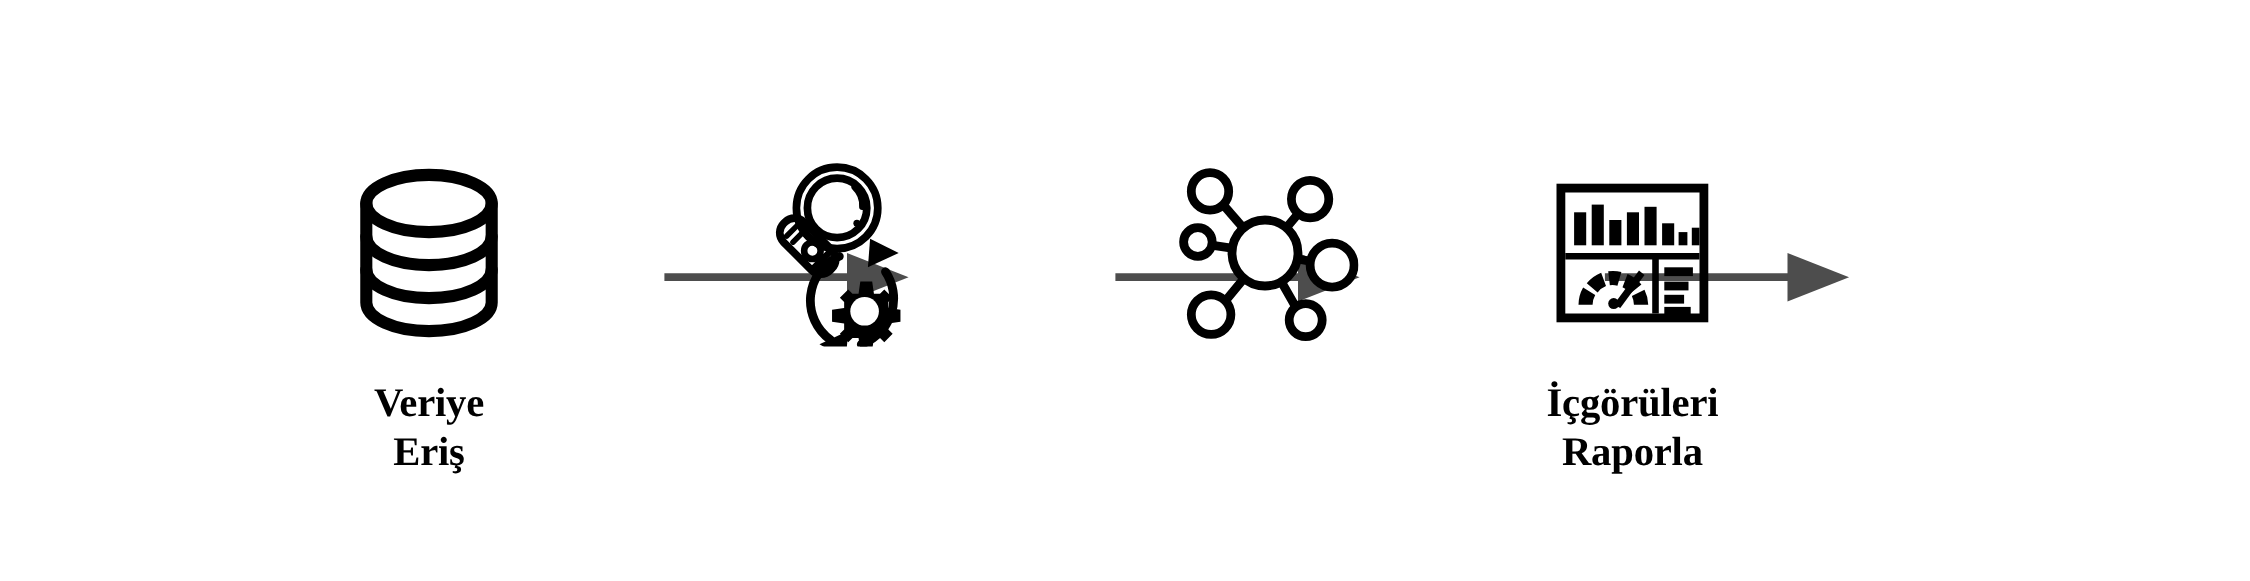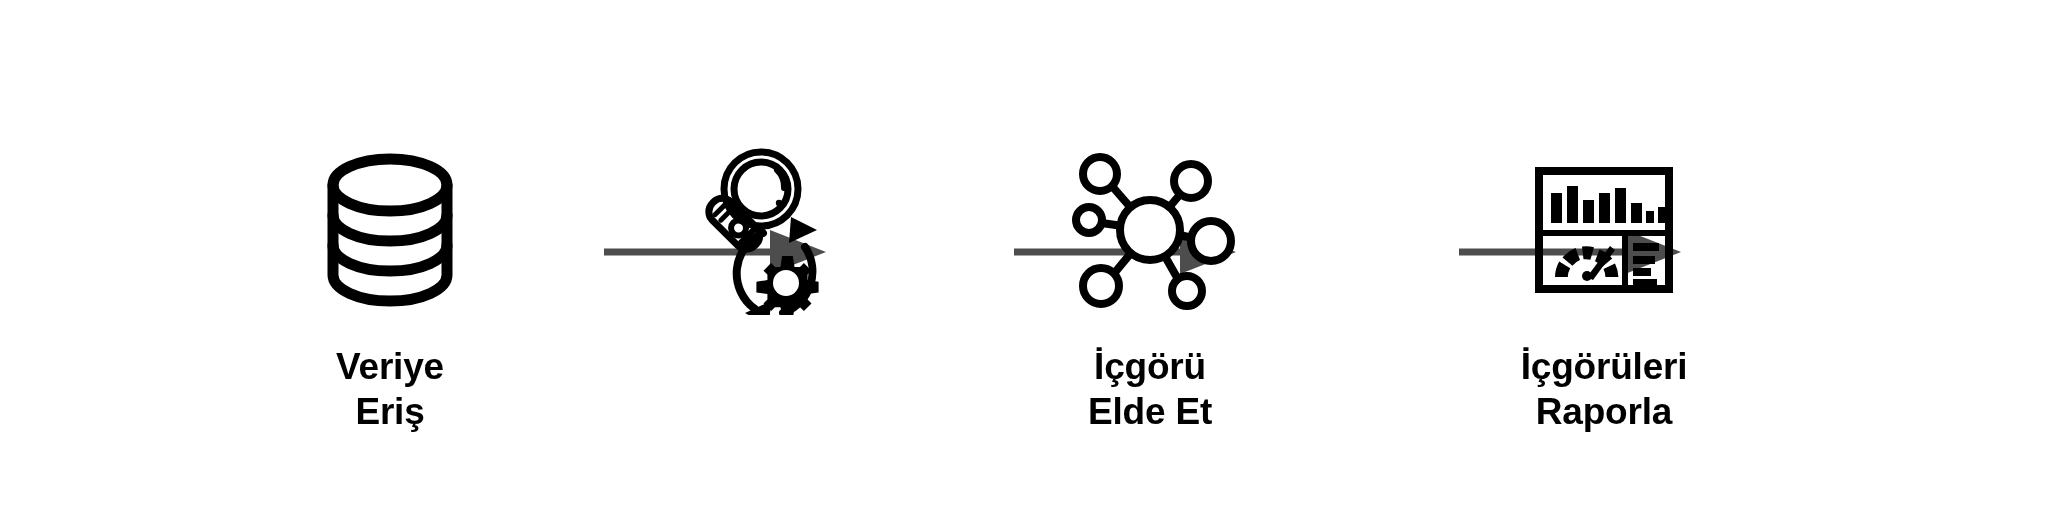--- a/index.html
+++ b/index.html
@@ -16,20 +16,21 @@
     align-items:flex-start;
     justify-content:center;
   }
   .flow {
     position:absolute;
     left:0; top:0;
     width:2045px; height:528px;
     display:flex;
     flex-direction:row;
     align-items:flex-start;
+    font-family:Liberation Serif, serif;
   }
 
   
   .step {
     position:absolute;
     top:150px;
     width:300px;
     display:flex;
     flex-direction:column;
     align-items:center;
@@ -47,21 +48,21 @@
     line-height:1.22;
     color:#000000;
     text-align:center;
     letter-spacing:-0.2px;
     white-space:pre-line;
   }
 
   .step-1 { left:240px; }
   .step-2 { left:610px; }
   .step-3 { left:1000px; }
-  .step-4 { left:1454px; }
+  .step-4 { left:1334px; }
 
   
   .arrow {
     position:absolute;
     top:222px;
     height:60px;
     width:230px;
   }
   .arrow-1 { left:600px; }
   .arrow-2 { left:1010px; }
@@ -159,22 +160,20 @@
             <circle cx="85" cy="80" r="30"></circle>
             <circle cx="35" cy="24" r="17"></circle>
             <circle cx="126" cy="31" r="17"></circle>
             <circle cx="24" cy="70" r="13"></circle>
             <circle cx="146" cy="91" r="20"></circle>
             <circle cx="36" cy="136" r="18"></circle>
             <circle cx="122" cy="141" r="15"></circle>
           </g>
         </svg>
       </div>
-      <div class="step-label">İçgörü
-Elde Et</div>
     </div>
 
     <div class="arrow arrow-3">
       <svg width="230" height="60" viewBox="0 0 230 60" aria-hidden="true">
         <line x1="4" y1="30" x2="176" y2="30" stroke="#4d4d4d" stroke-width="7"></line>
         <polygon points="170,8 226,30 170,52" fill="#4d4d4d"></polygon>
       </svg>
     </div>
 
     <div class="step step-4">

